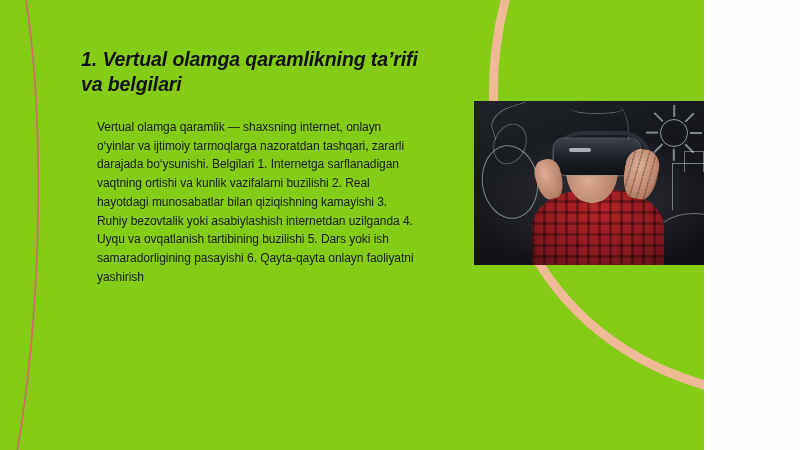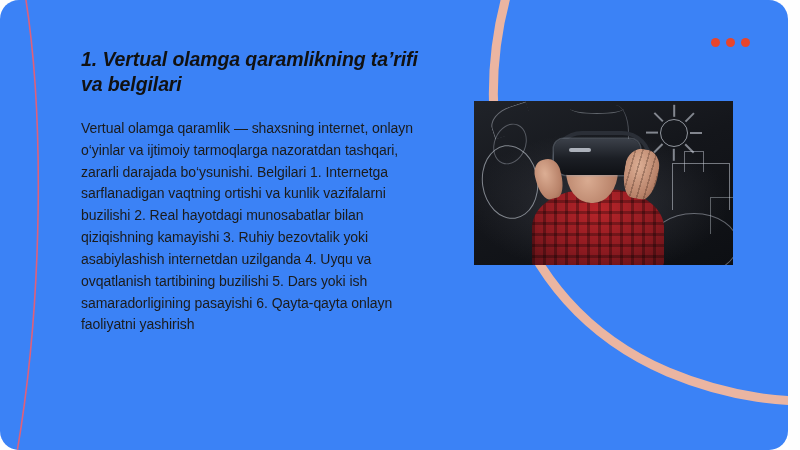--- a/index.html
+++ b/index.html
@@ -8,25 +8,24 @@
   }
   body {
     width: 800px;
     height: 450px;
     background: #fefefe;
     font-family: "Liberation Sans", sans-serif;
     overflow: hidden;
   }
   .slide {
     position: relative;
-    width: 788px;
+    width: 704px;
     height: 450px;
-    background: #3b82f6;
+    background: #84cc16;
     overflow: hidden;
-    border-radius: 19px;
   }
 
   
   .deco-layer {
     position: absolute;
     left: 0; top: 0;
     width: 800px;
     height: 450px;
     pointer-events: none;
   }
@@ -57,24 +56,24 @@
   .slide-title {
     font-size: 19.5px;
     font-weight: bold;
     font-style: italic;
     line-height: 1.28;
     color: #111111;
     letter-spacing: -0.1px;
     margin: 0 0 21px 0;
   }
   .slide-body {
-    font-size: 14px;
+    font-size: 12px;
     line-height: 1.56;
     color: #1b1b1b;
-    margin: 0;
+    margin: 16px;
     letter-spacing: -0.05px;
   }
 
   
   .photo-frame {
     position: absolute;
     left: 474px;
     top: 101px;
     width: 259px;
     height: 164px;

